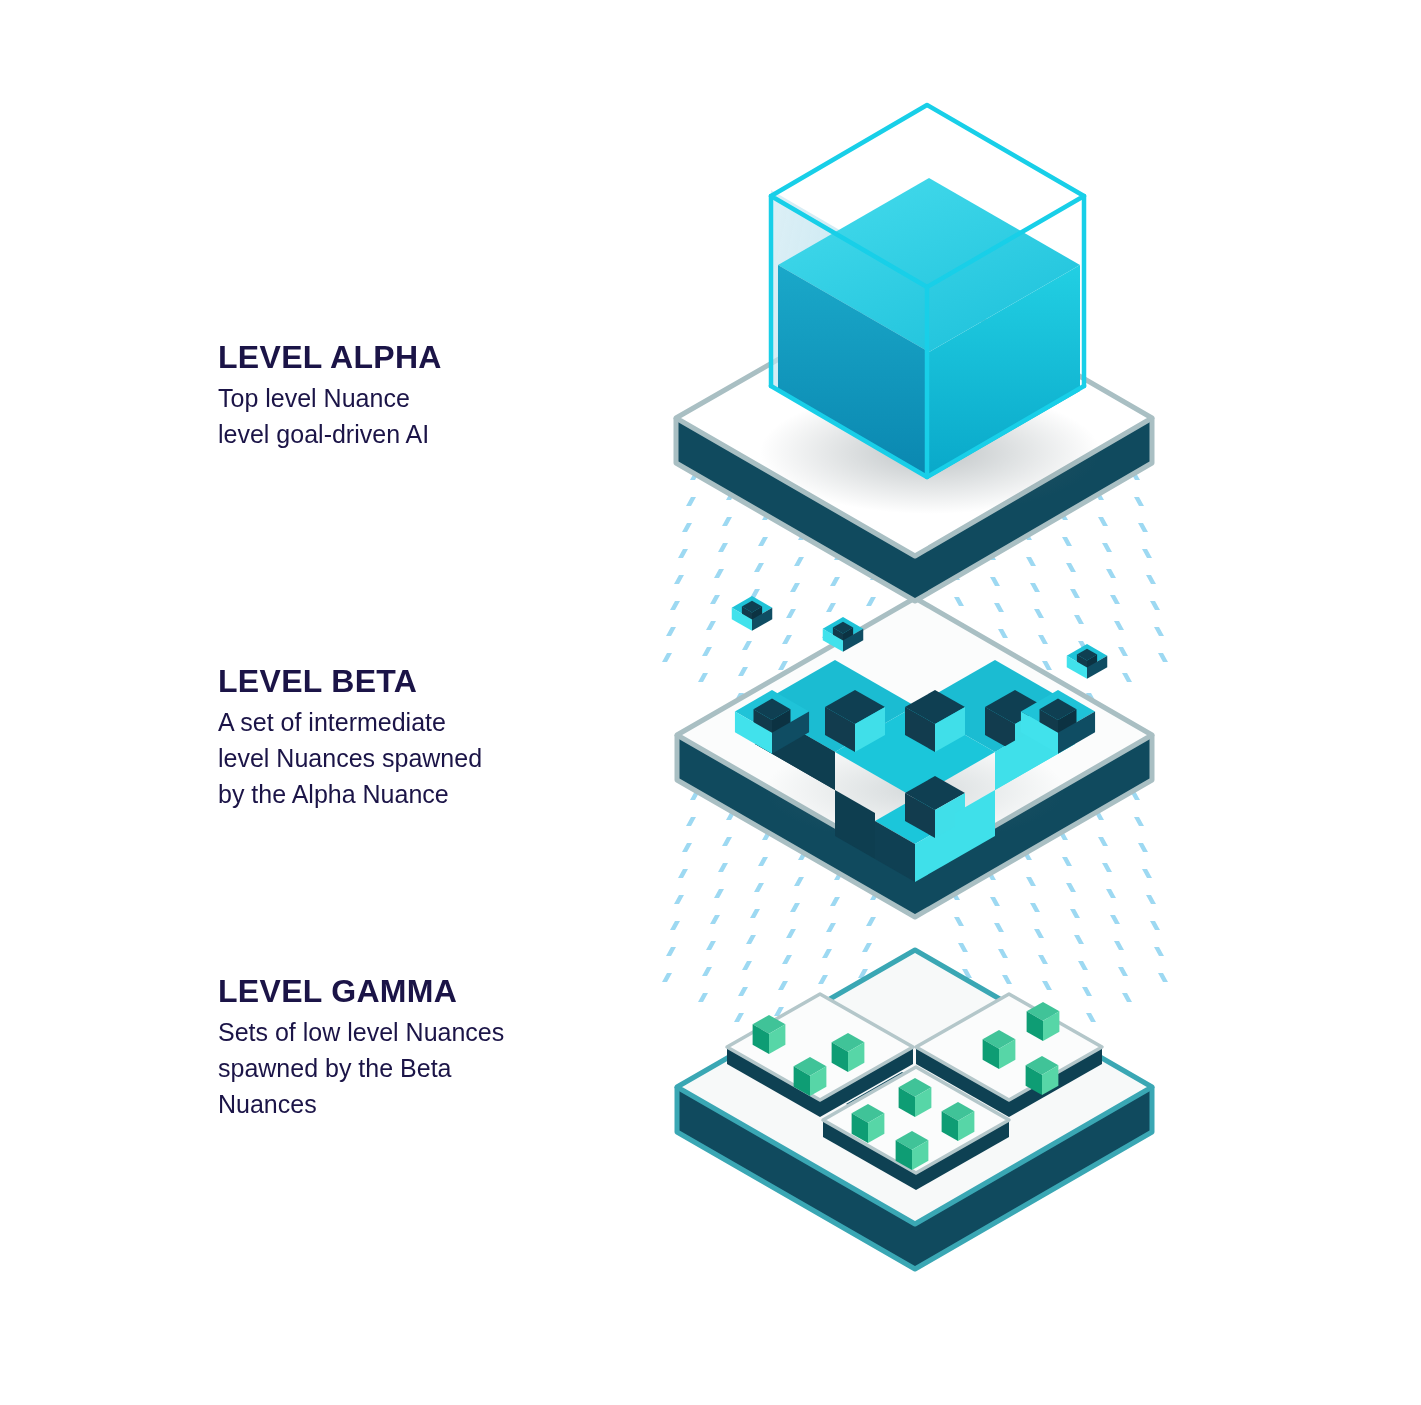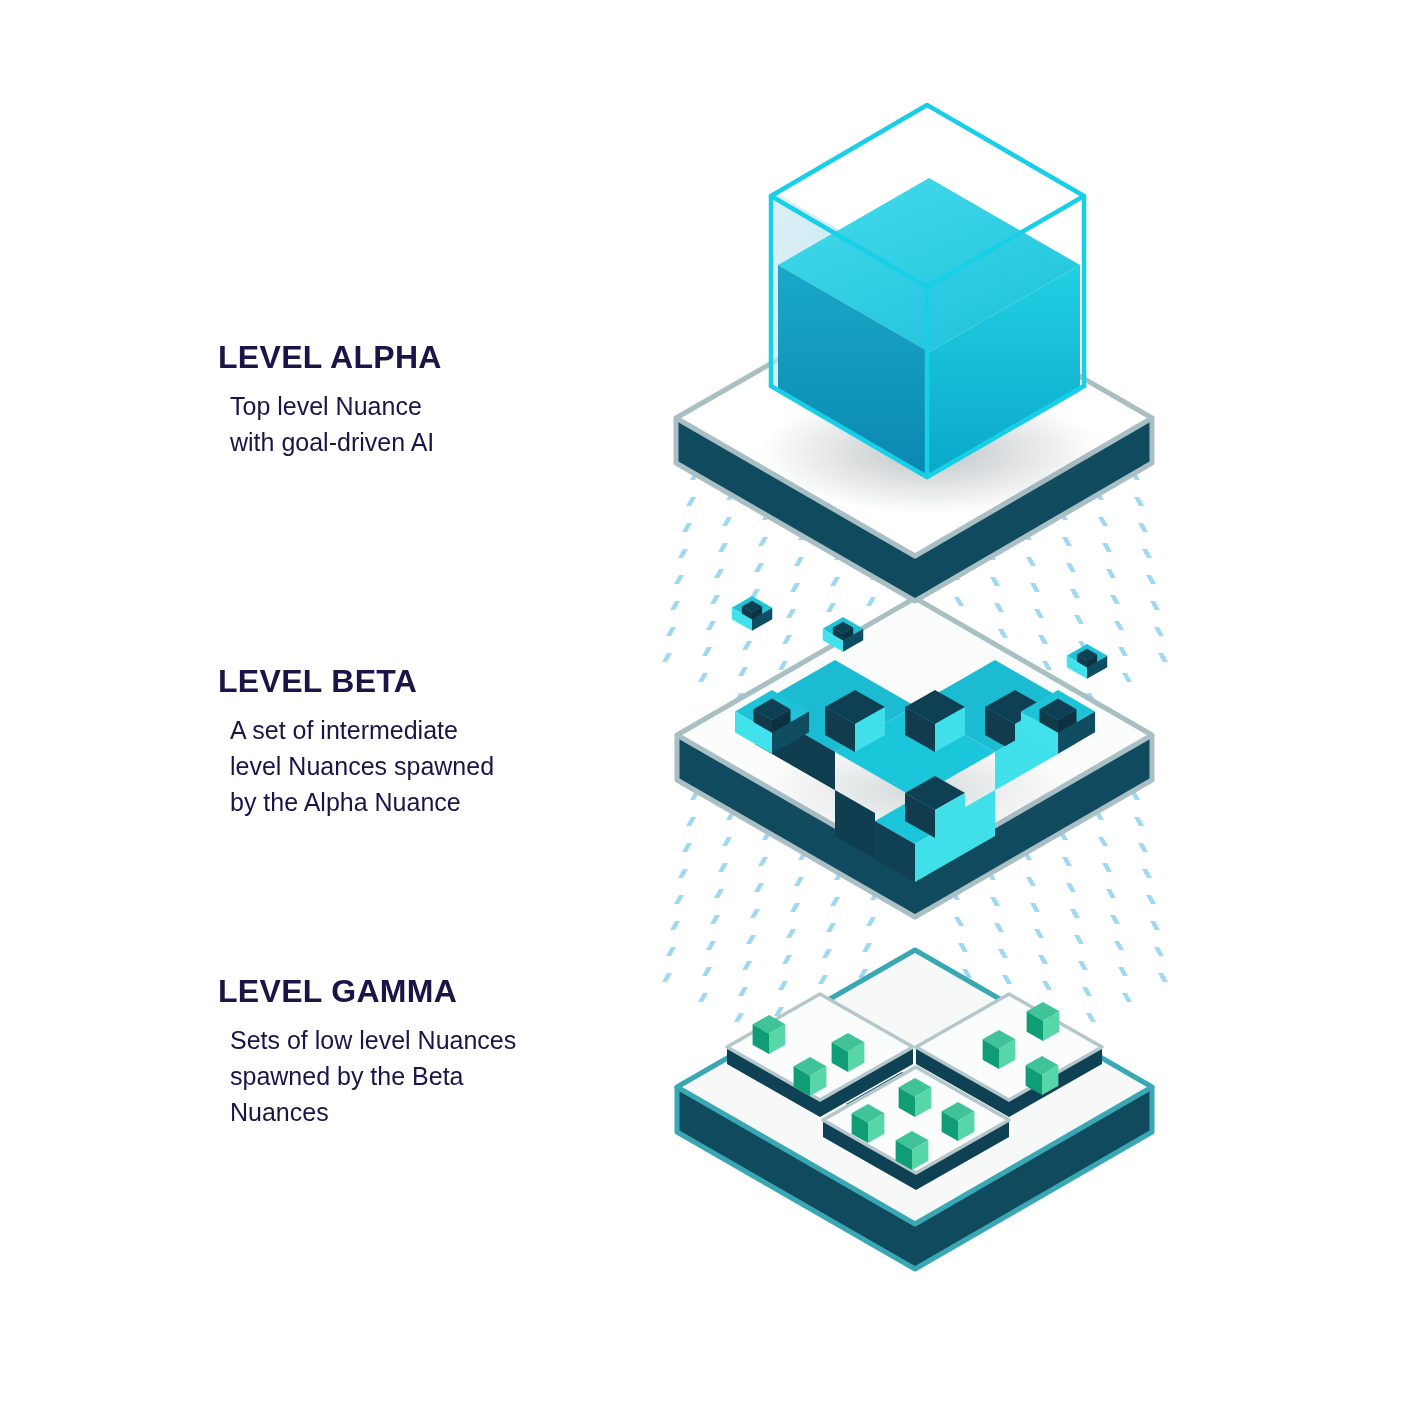--- a/index.html
+++ b/index.html
@@ -4,37 +4,37 @@
 <style>
   html,body{margin:0;padding:0;background:#ffffff;}
   body{width:1421px;height:1405px;position:relative;overflow:hidden;
        font-family:"Liberation Sans",sans-serif;color:#1b1447;}
   #stage{position:absolute;inset:0;}
 
   .labels{position:absolute;left:0;top:0;width:600px;height:100%;}
   .label-block{position:absolute;left:218px;width:360px;}
   .label-title{font-size:32px;font-weight:bold;letter-spacing:.3px;color:#1b1447;
                margin:0 0 4px 0;line-height:1.2;}
-  .label-body{font-size:25px;font-weight:400;color:#1b1447;line-height:1.44;margin:12px;}
+  .label-body{font-size:25px;font-weight:400;color:#1b1447;line-height:1.44;margin:0;}
   .lb-alpha{top:338px;}
   .lb-beta{top:662px;}
   .lb-gamma{top:972px;}
 
   svg#art{position:absolute;left:0;top:0;width:1421px;height:1405px;}
 </style>
 </head>
 <body>
 
 <div id="stage">
 
   <div class="labels">
 
     <div class="label-block lb-alpha">
       <p class="label-title">LEVEL ALPHA</p>
-      <p class="label-body"><span>Top level Nuance</span><br><span>with goal-driven AI</span></p>
+      <p class="label-body"><span>Top level Nuance</span><br><span>level goal-driven AI</span></p>
     </div>
 
     <div class="label-block lb-gamma">
       <p class="label-title">LEVEL GAMMA</p>
       <p class="label-body"><span>Sets of low level Nuances</span><br><span>spawned by the Beta</span><br><span>Nuances</span></p>
     </div>
 
     <div class="label-block lb-beta">
       <p class="label-title">LEVEL BETA</p>
       <p class="label-body"><span>A set of intermediate</span><br><span>level Nuances spawned</span><br><span>by the Alpha Nuance</span></p>

